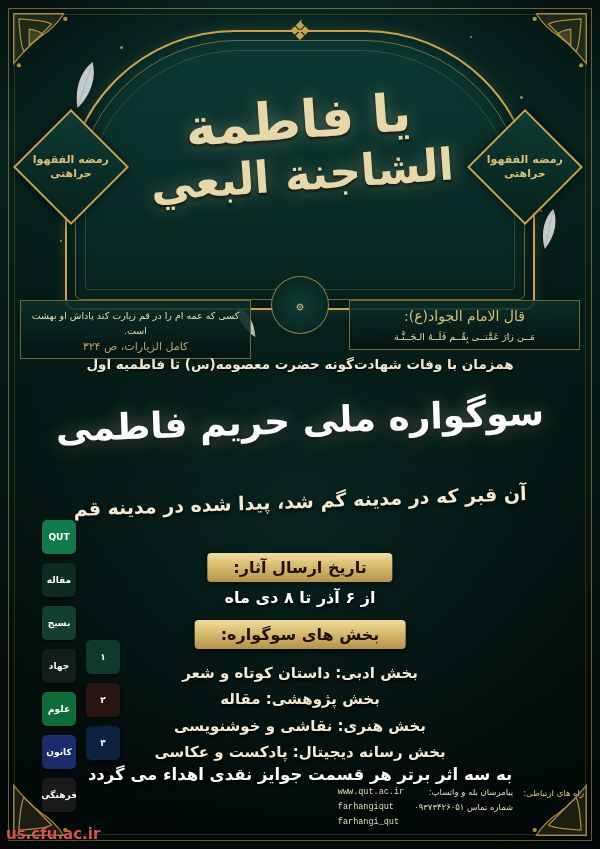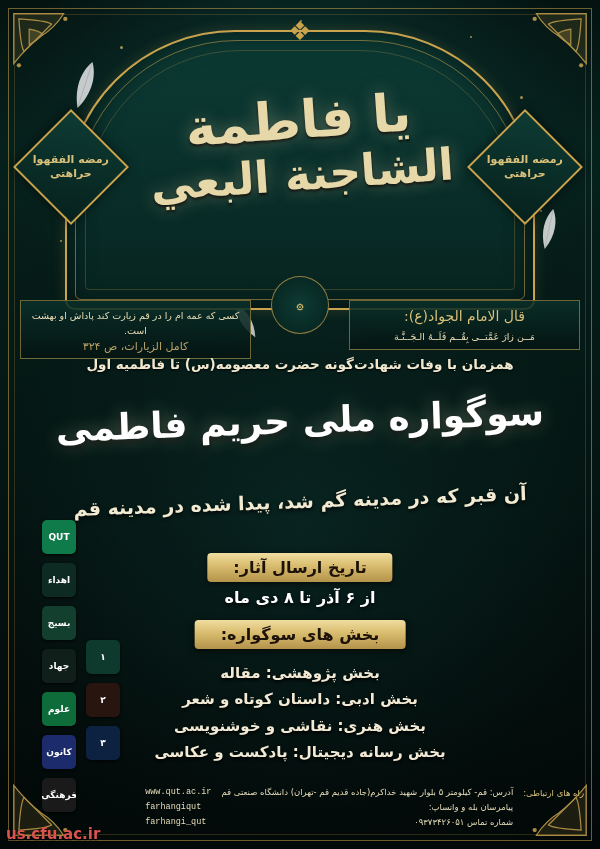--- a/index.html
+++ b/index.html
@@ -264,33 +264,34 @@
 
   <div class="subtitle">همزمان با وفات شهادت‌گونه  حضرت معصومه(س) تا فاطمیه اول</div>
   <div class="main-title">سوگواره ملی حریم فاطمی</div>
   <div class="tagline">آن قبر که در مدینه گم شد، پیدا شده در مدینه قم</div>
 
   <div class="pill pill-date">تاریخ ارسال آثار:</div>
   <div class="date-range">از ۶ آذر تا ۸ دی ماه</div>
 
   <div class="pill pill-sections">بخش های سوگواره:</div>
   <div class="sections">
+    <div>بخش ادبی: داستان کوتاه و شعر</div>
     <div>بخش پژوهشی: مقاله</div>
-    <div>بخش ادبی: داستان کوتاه و شعر</div>
     <div>بخش هنری: نقاشی و خوشنویسی</div>
     <div>بخش رسانه دیجیتال: پادکست و عکاسی</div>
   </div>
 
+  <div class="prize">به سه اثر  برتر هر قسمت جوایز نقدی اهداء می گردد</div>
 
   <div class="logos">
     <div class="logo" style="background:#0f7a4a">
         <span>QUT</span>
       </div>
     <div class="logo" style="background:#0d2b22">
-        <span>اهداء</span>
+        <span>مقاله</span>
       </div>
     <div class="logo" style="background:#123f2e">
         <span>بسیج</span>
       </div>
     <div class="logo" style="background:#101f19">
         <span>جهاد</span>
       </div>
     <div class="logo" style="background:#0e6b3a">
         <span>علوم</span>
       </div>
@@ -310,21 +311,20 @@
         <span>۲</span>
       </div>
     <div class="logo" style="background:#0d2240">
         <span>۳</span>
       </div>
   </div>
 
   <div class="footer">
     <div class="f-label">راه های ارتباطی:</div>
     <div class="f-lines">
-      <div>آدرس: قم- کیلومتر ۵ بلوار شهید خداکرم(جاده قدیم قم -تهران) دانشگاه صنعتی قم</div>
       <div>پیامرسان بله و واتساپ:</div>
       <div>شماره تماس  ۰۹۳۷۳۴۲۶۰۵۱</div>
     </div>
     <div class="f-web">
       <div>www.qut.ac.ir</div>
       <div>farhangiqut</div>
       <div>farhangi_qut</div>
     </div>
   </div>
 

